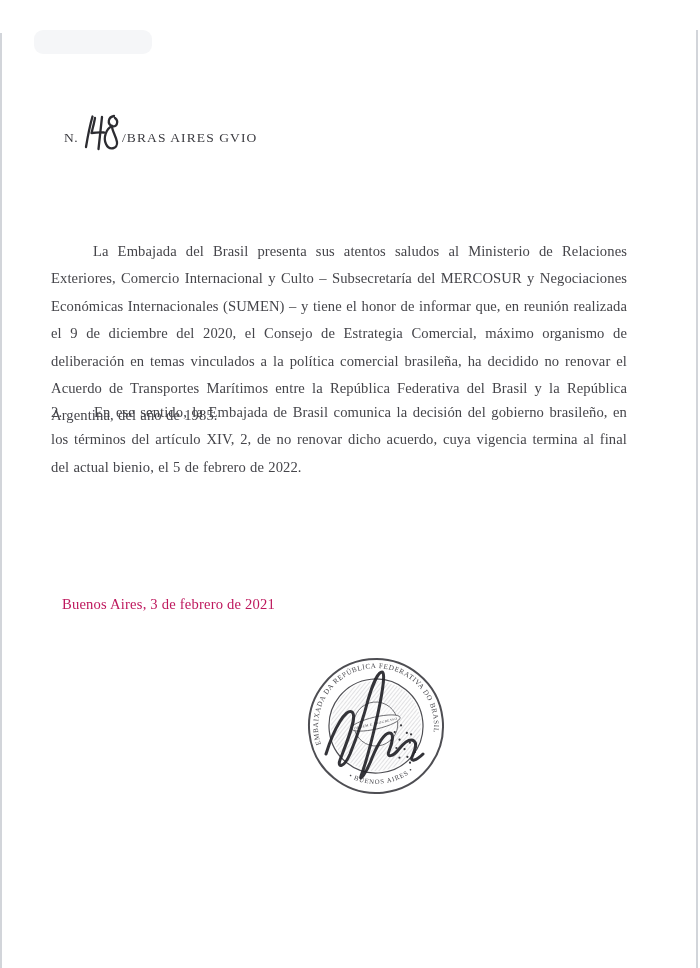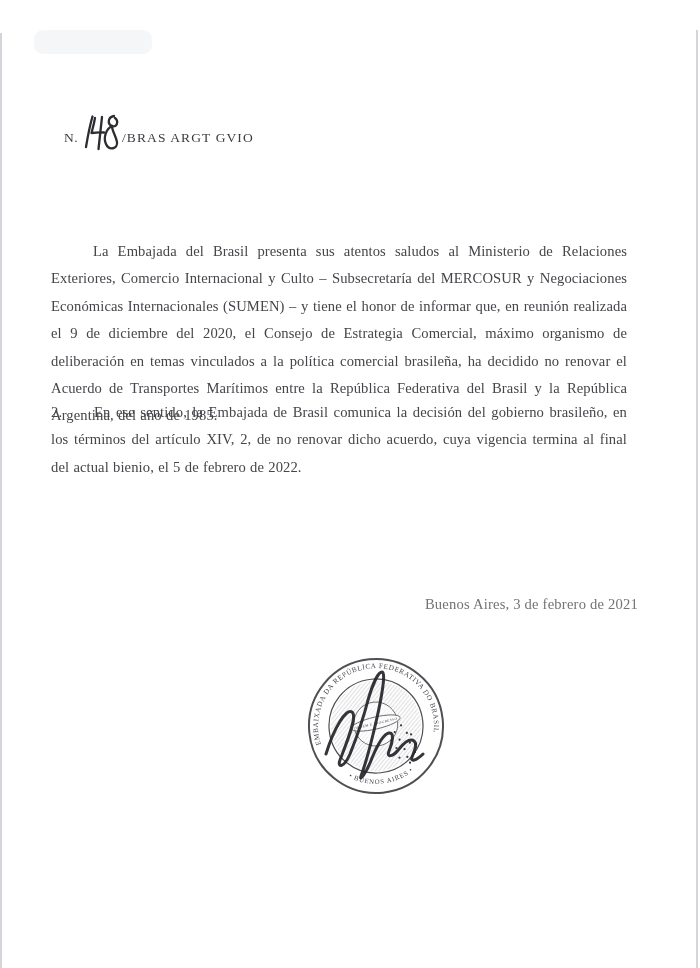--- a/index.html
+++ b/index.html
@@ -41,23 +41,22 @@
     word-spacing: 0.5px;
   }
   .par-1 { top: 238px; text-indent: 42px; }
   .par-2 { top: 399px; }
   .par-3 { top: 499px; text-indent: 42px; }
   .pnum { display: inline-block; width: 43px; text-indent: 0; }
   .dateline {
     position: absolute;
     left: 62px; top: 596px; width: 576px;
     font-size: 14.6px;
-    text-align: right;
     letter-spacing: 0.2px;
-    color: #737373;
+    color: #be185d;
   }
   .seal-wrap { position: absolute; left: 306px; top: 656px; width: 140px; height: 140px; }
   .seal-text { font-family: "Liberation Serif", "DejaVu Serif", serif; }
 </style>
 </head>
 <body>
 
 <div class="scan">
 
   <div class="edge edge-left"></div>
@@ -68,21 +67,21 @@
     <span class="ref-prefix">N.</span>
     <svg class="ref-num" width="44" height="44" viewBox="0 0 44 44" aria-label="148">
       <g fill="none" stroke="#2c2c31" stroke-width="2.3" stroke-linecap="round" stroke-linejoin="round">
         <path d="M7,36 C8.5,27 11,14 13.5,5.5"></path>
         <path d="M16,7 C15,13 13.5,18 12.5,22 C16,21.5 21,21 25,21.5"></path>
         <path d="M23,6 C22,16 20.5,28 19.5,38"></path>
         <path d="M35,5 C29,6 28,13 33,15 C38,17 40,10 36,7"></path>
         <path d="M33,15 C27,18 24,27 27,33 C30,40 39,38 38,31 C37,25 33,20 33,15"></path>
       </g>
     </svg>
-    <span class="ref-suffix">/BRAS ARGT GVIO</span>
+    <span class="ref-suffix">/BRAS AIRES GVIO</span>
   </div>
 
   <p class="body-par par-1">
     <span>La Embajada del Brasil presenta sus atentos saludos al Ministerio de Relaciones Exteriores, Co­mercio Internacional y Culto – Subsecretaría del MERCOSUR y Negociaciones Económicas Internacio­nales (SUMEN) – y tiene el honor de informar que, en reunión realizada el 9 de diciembre del 2020, el Consejo de Estrategia Comercial, máximo organismo de deliberación en temas vinculados a la política comercial brasileña, ha decidido no renovar el Acuerdo de Transportes Marítimos entre la República Federativa del Brasil y la República Argentina, del año de 1985.</span>
   </p>
 
   <p class="body-par par-2">
     <span class="pnum">2.</span><span>En ese sentido, la Embajada de Brasil comunica la decisión del gobierno brasileño, en los térmi­nos del artículo XIV, 2, de no renovar dicho acuerdo, cuya vigencia termina al final del actual bienio, el 5 de febrero de 2022.</span>
   </p>
 

